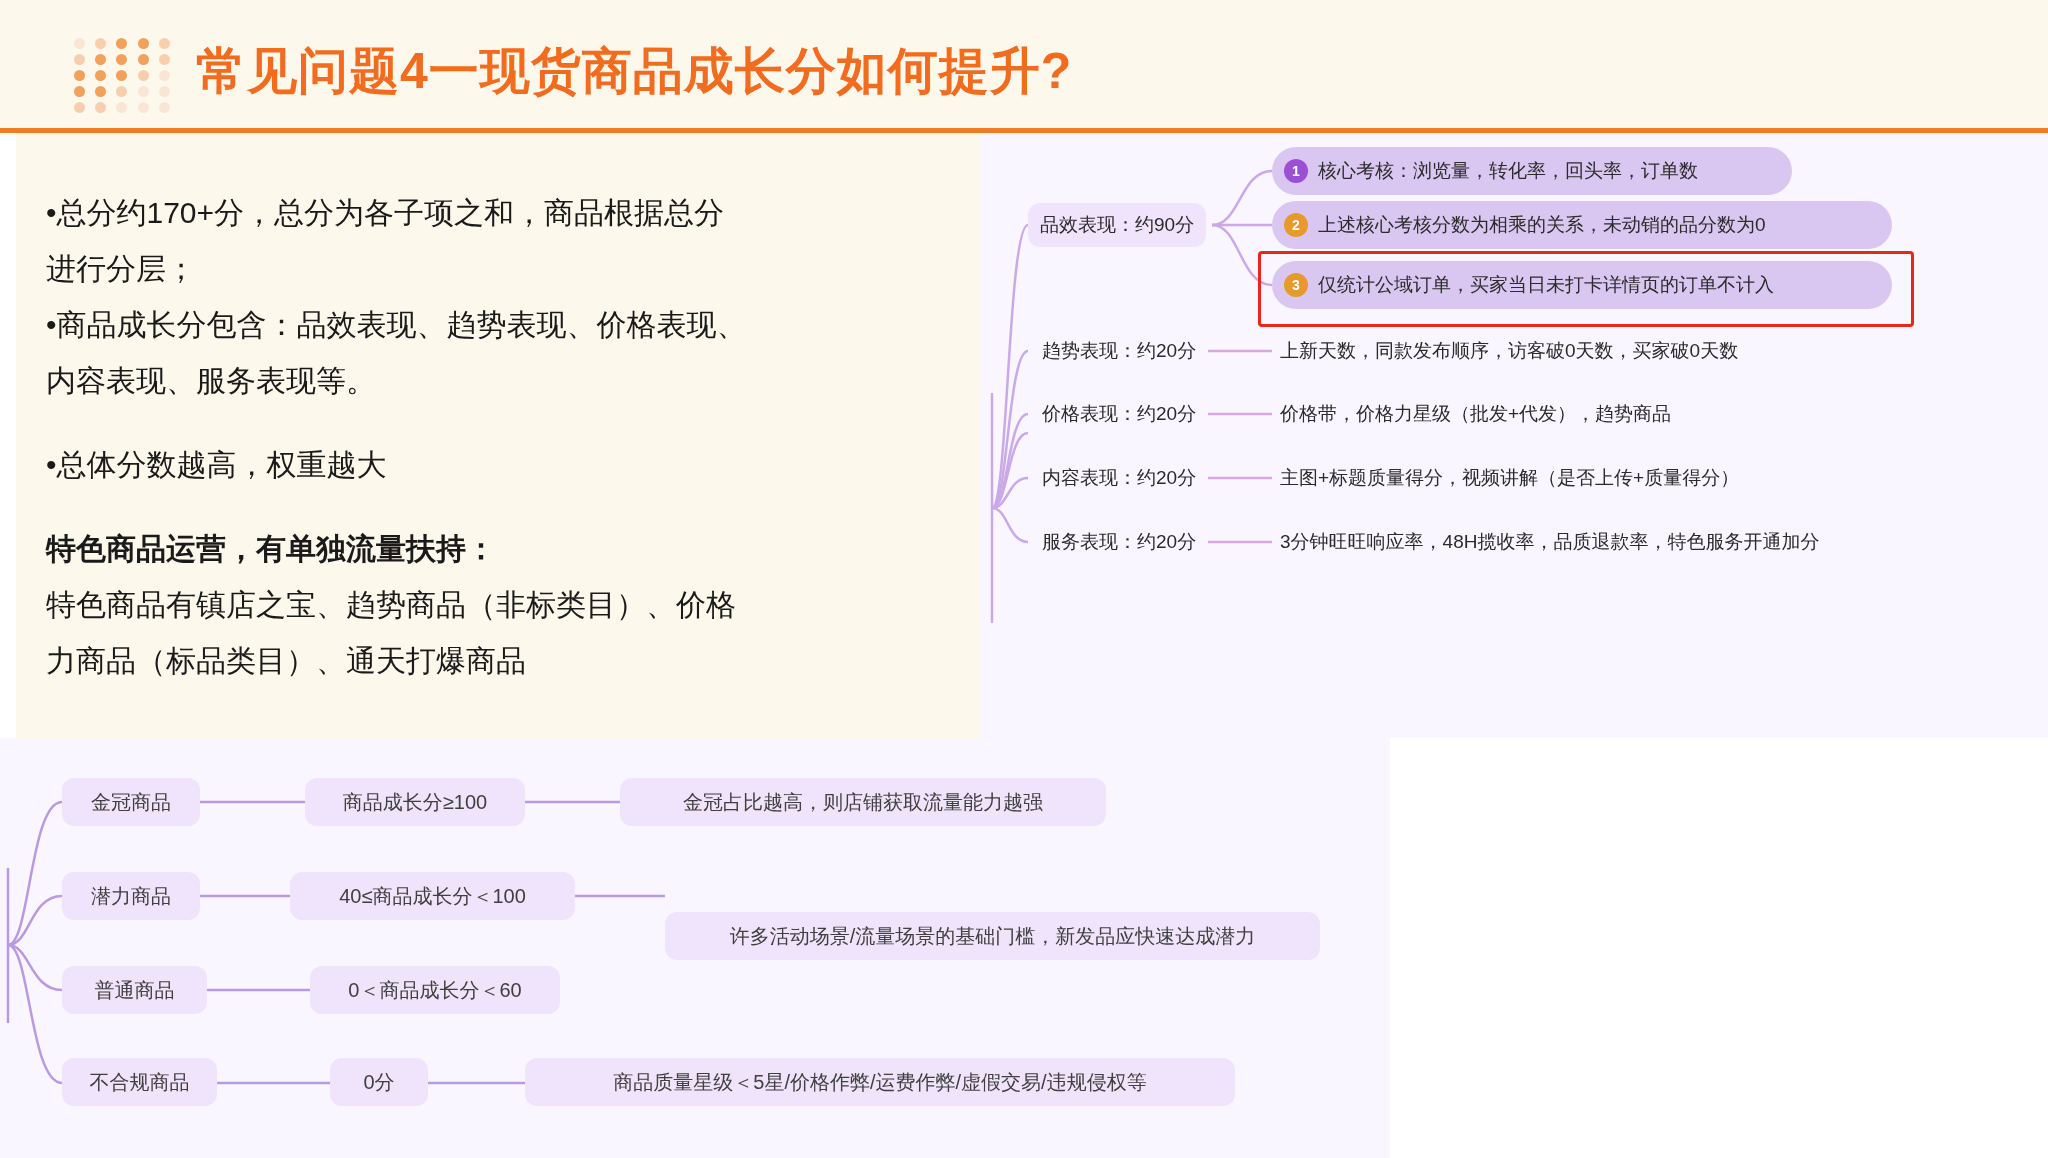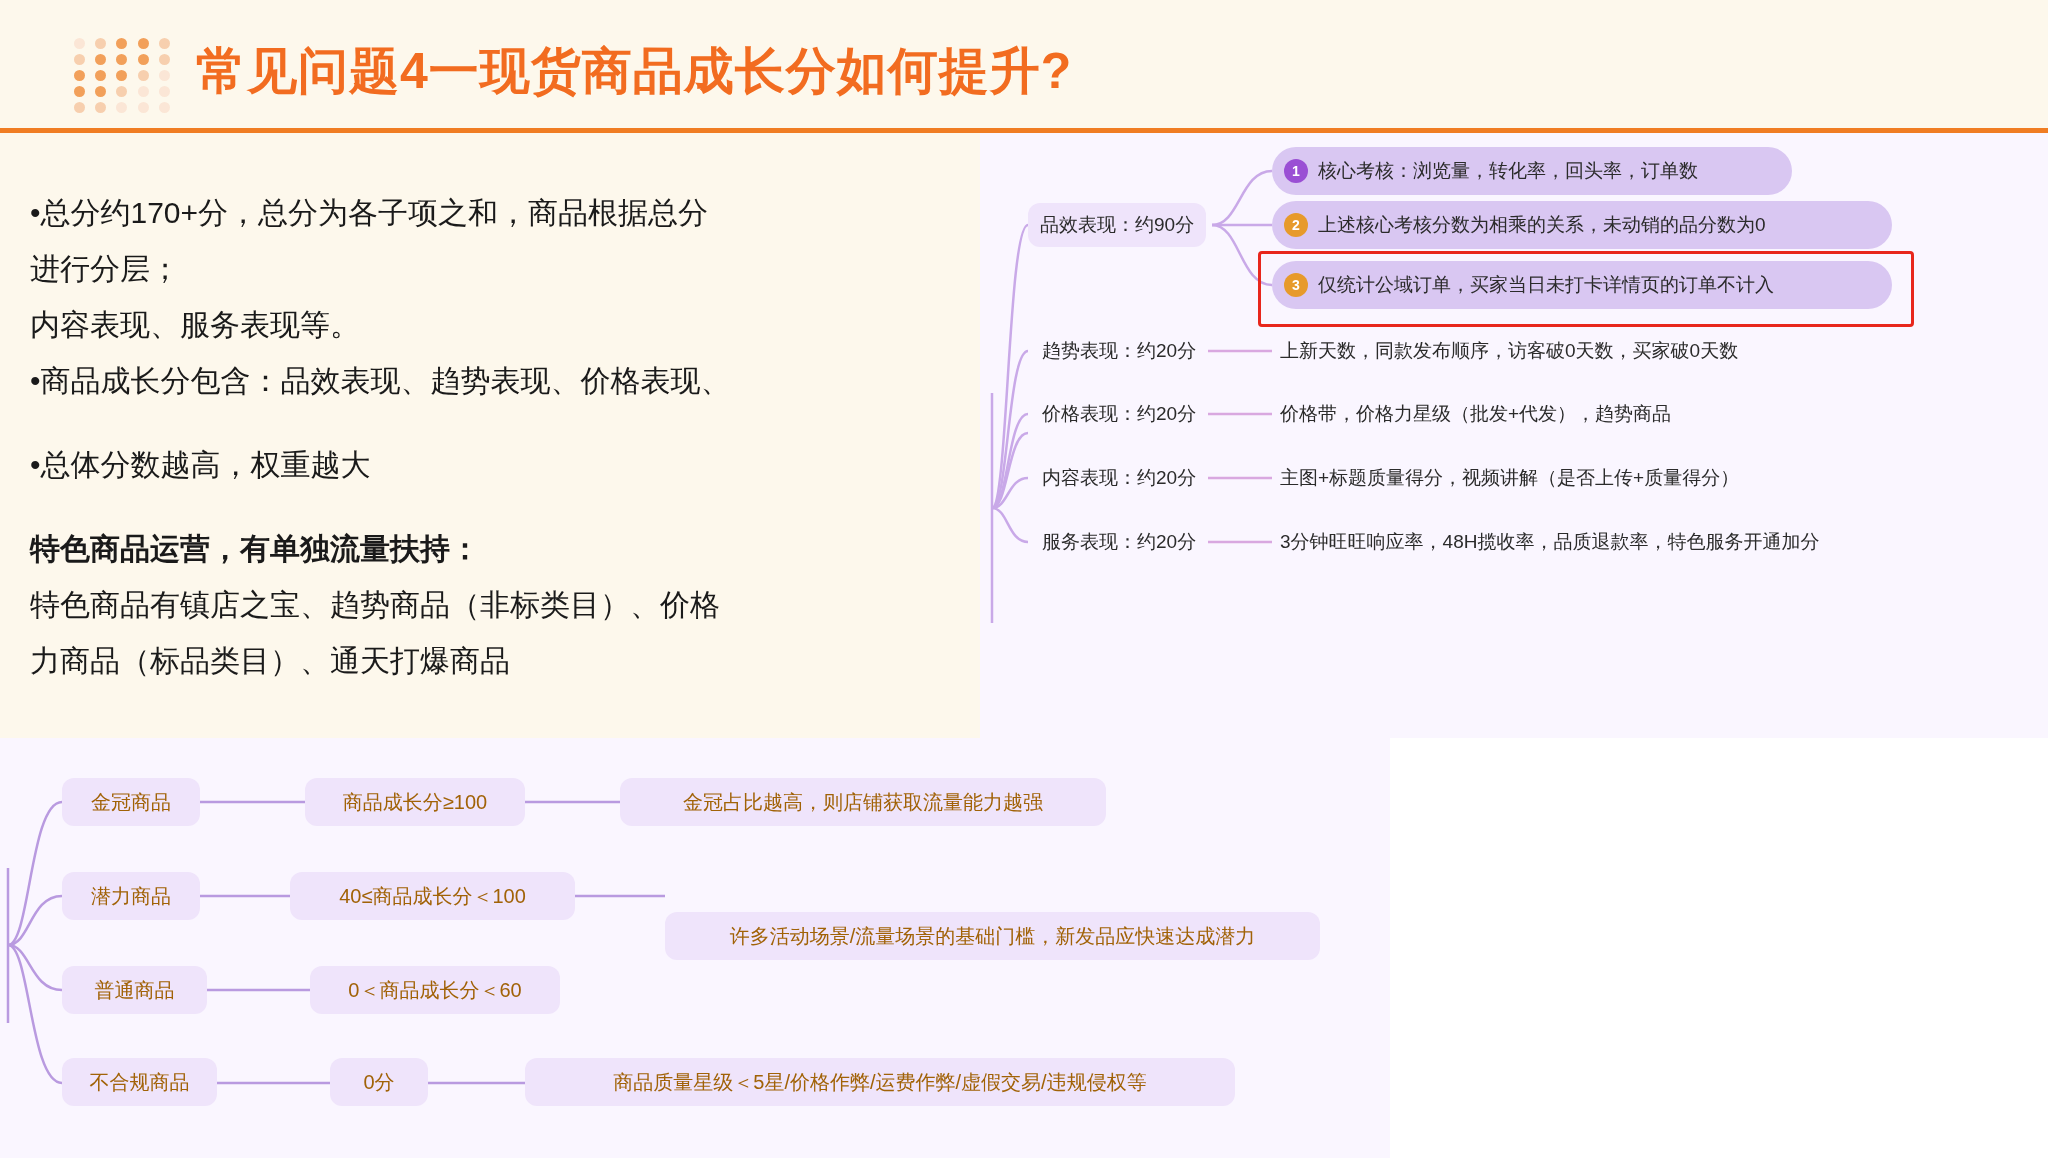--- a/index.html
+++ b/index.html
@@ -58,21 +58,21 @@
     font-size: 50px;
     font-weight: bold;
     color: #f26c20;
     letter-spacing: 1px;
     white-space: nowrap;
   }
 
   
   .left-panel {
     position: absolute;
-    left: 0; top: 133px;
+    left: 16px; top: 133px;
     width: 980px; height: 605px;
     background: #fdf8ec;
   }
   .left-body {
     position: absolute;
     left: 30px; top: 55px;
     width: 920px;
     color: #1a1a1a;
     font-size: 30px;
     line-height: 50px;
@@ -160,21 +160,21 @@
     position: absolute;
     box-sizing: border-box;
     display: flex;
     align-items: center;
     justify-content: center;
     background: #efe4fb;
     border-radius: 12px;
     height: 48px;
     padding: 0 13px;
     font-size: 20px;
-    color: #a16207;
+    color: #404040;
     white-space: nowrap;
   }
 </style>
 </head>
 <body>
 
 <div class="header">
   <div class="dot-grid">
     <i class="faint"></i>
       <i class="pale"></i>
@@ -204,22 +204,22 @@
   </div>
   <div class="header-title">常见问题4一现货商品成长分如何提升?</div>
 </div>
 <div class="header-rule"></div>
 
 <div class="left-panel">
   <div class="left-body">
     <div class="bullet-block">
       <p>•总分约170+分，总分为各子项之和，商品根据总分</p>
       <p>进行分层；</p>
+      <p>•商品成长分包含：品效表现、趋势表现、价格表现、</p>
       <p>内容表现、服务表现等。</p>
-      <p>•商品成长分包含：品效表现、趋势表现、价格表现、</p>
     </div>
     <div class="spaced">
       <p>•总体分数越高，权重越大</p>
     </div>
     <div>
       <p class="strong">特色商品运营，有单独流量扶持：</p>
       <p>特色商品有镇店之宝、趋势商品（非标类目）、价格</p>
       <p>力商品（标品类目）、通天打爆商品</p>
     </div>
   </div>

